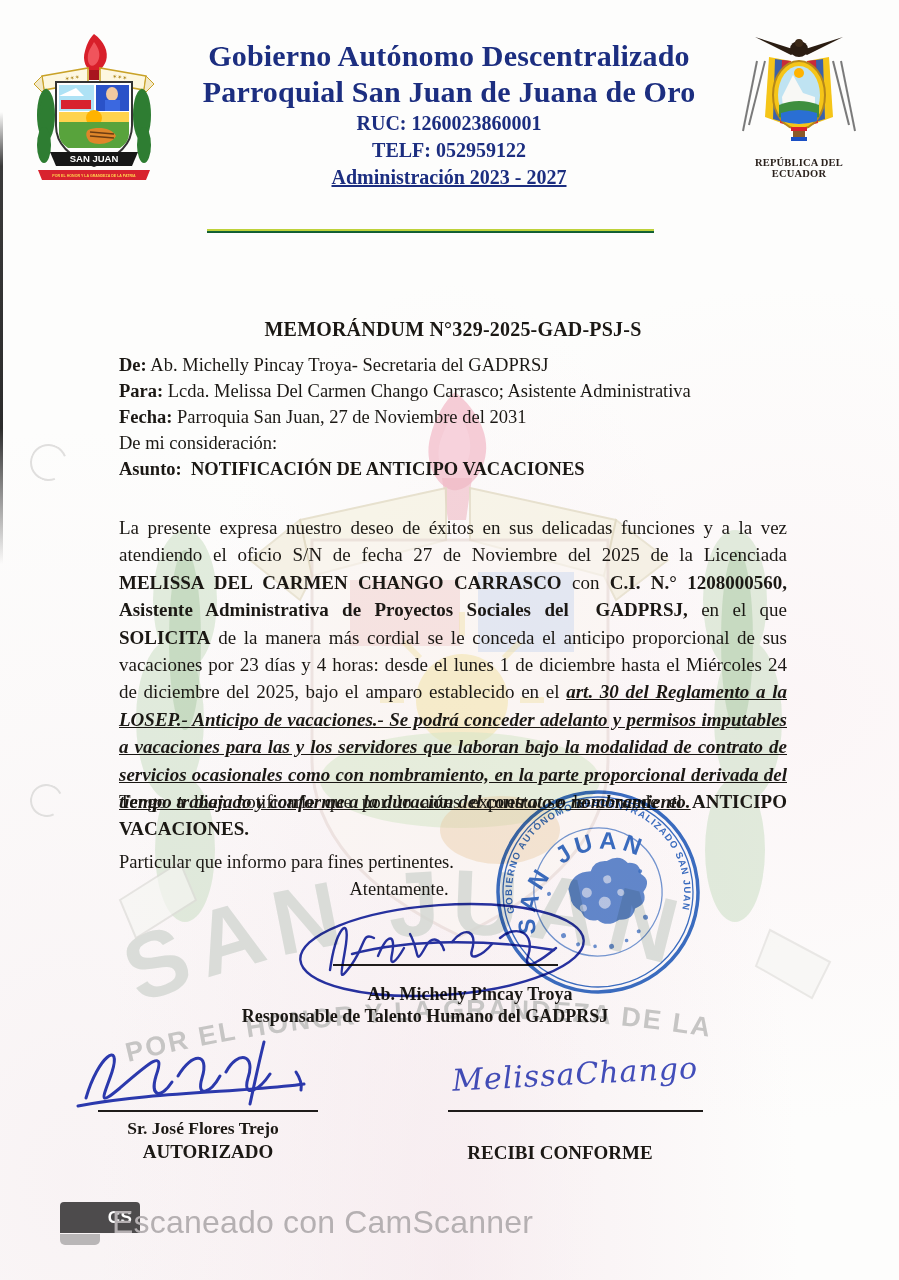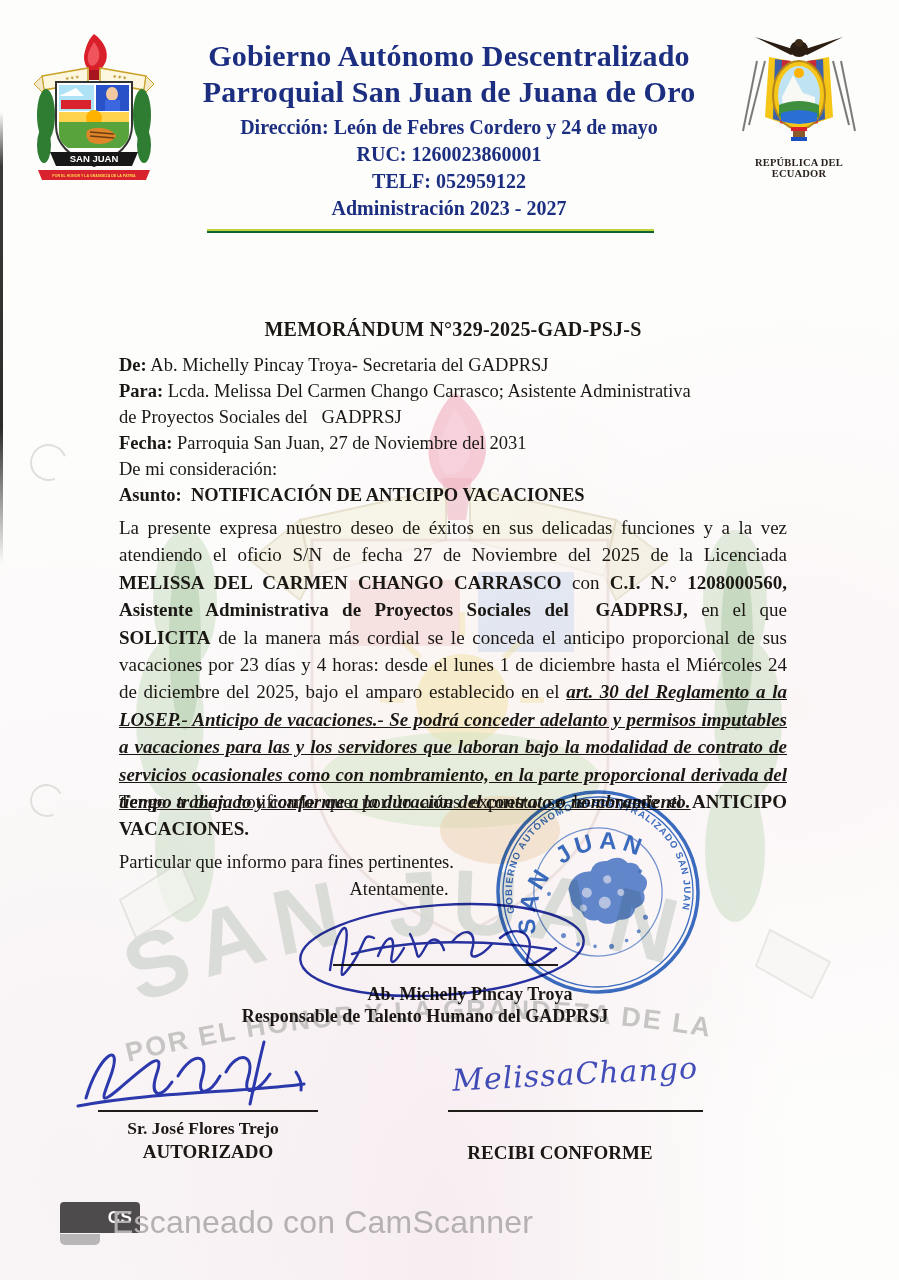--- a/index.html
+++ b/index.html
@@ -11,21 +11,21 @@
       radial-gradient(ellipse at 8% 92%, rgba(240,224,230,.35), transparent 45%),
       #fdfdfc;
     font-family:"Liberation Serif","DejaVu Serif",serif;color:#1b1814;
   }
   .abs{position:absolute;}
   
   .hdr-text{left:160px;top:38px;width:578px;text-align:center;color:#1c2e80;font-weight:bold;}
   .hdr-l1,.hdr-l2{font-size:30px;line-height:36px;letter-spacing:.2px;}
   .hdr-l3{font-size:20px;line-height:28px;margin-top:3px;}
   .hdr-l4,.hdr-l5{font-size:20px;line-height:27px;}
-  .hdr-l6{font-size:20px;line-height:27px;}
+  .hdr-l6{font-size:20px;line-height:27px;text-decoration:underline;}
   .green-line{left:207px;top:229px;width:447px;height:4px;
     background:linear-gradient(to bottom,#bed23a 0%,#bed23a 40%,#156a38 40%,#0f5a30 100%);}
   .right-caption{width:128px;text-align:center;font-size:10.5px;font-weight:bold;color:#2a211c;letter-spacing:.2px;}
   
   .memo-title{left:120px;top:318px;width:666px;text-align:center;font-size:20px;font-weight:bold;letter-spacing:.2px;z-index:3;}
   .meta{left:119px;top:352px;width:668px;font-size:18.5px;line-height:26px;z-index:3;}
   .para{left:119px;width:668px;font-size:19px;line-height:27.4px;text-align:justify;margin:0;z-index:3;}
   .p1{top:514px;}
   .p2{top:788px;}
   .closing{left:119px;top:852px;width:668px;font-size:18.5px;z-index:3;}
@@ -152,21 +152,20 @@
     <path d="M62,102 L86,104 M62,106 L86,108" stroke="#6d3c12" stroke-width="1.4"></path>
     <path d="M22,122 L110,122 L104,136 L28,136 Z" fill="#171717"></path>
     <text x="66" y="132" text-anchor="middle" font-size="9.5" font-weight="bold" fill="#fff">SAN JUAN</text>
     <path d="M10,140 L122,140 L118,150 L14,150 Z" fill="#d8232e"></path>
     <text x="66" y="147" text-anchor="middle" font-size="3.6" font-weight="bold" fill="#ffd34d">POR EL HONOR Y LA GRANDEZA DE LA PATRIA</text>
   </svg>
 
   <div class="abs hdr-text">
     <div class="hdr-l1">Gobierno Autónomo Descentralizado</div>
     <div class="hdr-l2">Parroquial San Juan de Juana de Oro</div>
-    <div class="hdr-l3">Dirección: León de Febres Cordero y 24 de mayo</div>
     <div class="hdr-l4">RUC: 1260023860001</div>
     <div class="hdr-l5">TELF: 052959122</div>
     <div class="hdr-l6">Administración 2023 - 2027</div>
   </div>
   <div class="abs green-line"></div>
 
   <div class="abs" style="left:735px;top:33px;width:128px;z-index:3">
     <svg width="128" height="120" viewBox="0 0 128 120">
       <path d="M64,18 L20,4 L44,16 L56,22 Z" fill="#2b1d12"></path>
       <path d="M64,18 L108,4 L84,16 L72,22 Z" fill="#2b1d12"></path>
@@ -195,21 +194,20 @@
       <rect x="56" y="104" width="16" height="4" fill="#1a4fc4"></rect>
     </svg>
     <div class="right-caption">REPÚBLICA DEL ECUADOR</div>
   </div>
 
   <div class="abs memo-title">MEMORÁNDUM N°329-2025-GAD-PSJ-S</div>
 
   <div class="abs meta">
     <div><span class="seg-bold">De:</span><span class="seg-normal"> Ab. Michelly Pincay Troya- Secretaria del GADPRSJ</span></div>
     <div><span class="seg-bold">Para:</span><span class="seg-normal"> Lcda. Melissa Del Carmen Chango Carrasco; Asistente Administrativa</span></div>
-    <div><span class="seg-normal">de Proyectos Sociales del&nbsp;&nbsp; GADPRSJ</span></div>
     <div><span class="seg-bold">Fecha:</span><span class="seg-normal"> Parroquia San Juan, 27 de Noviembre del 2031</span></div>
     <div>De mi consideración:</div>
     <div><span class="seg-bold">Asunto:</span><span class="seg-bold">&nbsp; NOTIFICACIÓN DE ANTICIPO VACACIONES</span></div>
   </div>
 
   <p class="abs para p1"><span class="seg-normal">La presente expresa nuestro deseo de éxitos en sus delicadas funciones y a la vez atendiendo el oficio S/N de fecha 27 de Noviembre del 2025 de la Licenciada </span><span class="seg-bold">MELISSA DEL CARMEN CHANGO CARRASCO</span><span class="seg-normal"> con </span><span class="seg-bold">C.I. N.° 1208000560,</span><span class="seg-normal"> </span><span class="seg-bold">Asistente Administrativa de Proyectos Sociales del&nbsp; GADPRSJ,</span><span class="seg-normal"> en el que </span><span class="seg-bold">SOLICITA</span><span class="seg-normal"> de la manera más cordial se le conceda el anticipo proporcional de sus vacaciones por 23 días y 4 horas: desde el lunes 1 de diciembre hasta el Miércoles 24 de diciembre del 2025, bajo el amparo establecido en el </span><span class="seg-bold-italic-underline">art. 30 del Reglamento a la LOSEP.- Anticipo de vacaciones.- Se podrá conceder adelanto y permisos imputables a vacaciones para las y los servidores que laboran bajo la modalidad de contrato de servicios ocasionales como con nombramiento, en la parte proporcional derivada del tiempo trabajado y conforme a la duración del contrato o nombramiento.</span></p>
   <p class="abs para p2"><span class="seg-normal">Tengo a bien notificarle que por lo antes expuesto se le concede el </span><span class="seg-bold">ANTICIPO VACACIONES.</span></p>
   <div class="abs closing">Particular que informo para fines pertinentes.</div>
   <div class="abs atent">Atentamente.</div>
 

